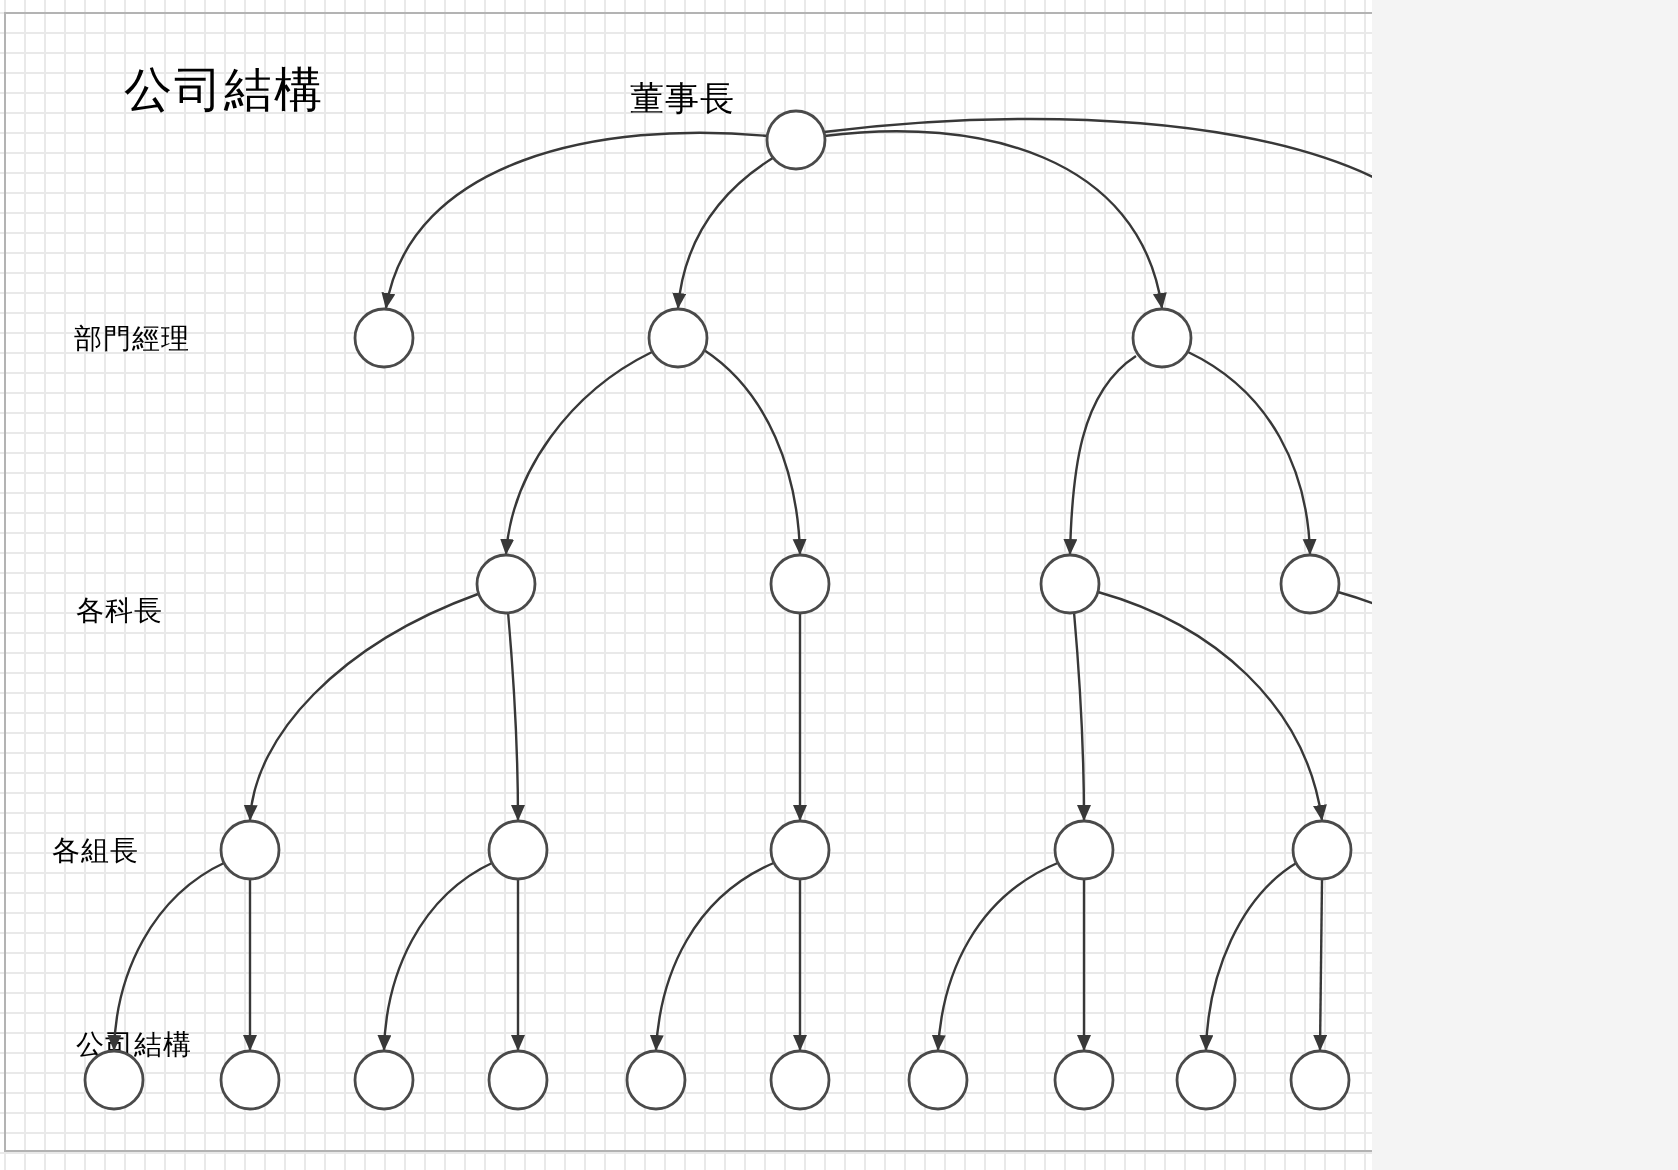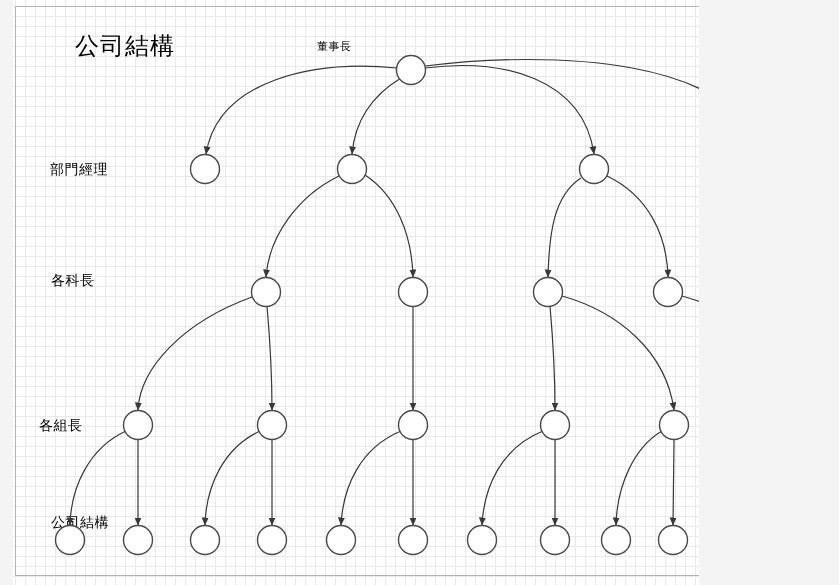--- a/index.html
+++ b/index.html
@@ -7,33 +7,32 @@
     position:relative;
     width:686px;height:585px;
     background-color:#ffffff;
     background-image:
       linear-gradient(to right,#e9e9e9 1px,transparent 1px),
       linear-gradient(to bottom,#e9e9e9 1px,transparent 1px);
     background-size:10px 10px;
     background-position:2px 6px;
     overflow:hidden;
     font-family:"Liberation Sans","DejaVu Sans",sans-serif;
-    margin-left:13px;
   }
   .page-border{
     position:absolute;left:2px;top:6px;width:833px;height:570px;
     border:1px solid #b3b3b3;box-sizing:border-box;
     pointer-events:none;
   }
   .label{position:absolute;color:#000;white-space:nowrap;z-index:1;line-height:1.15;}
   .title-label{left:62px;top:32px;font-size:24px;font-weight:500;letter-spacing:1px;}
-  .chairman-label{left:304px;top:40px;font-size:11px;letter-spacing:0.5px;}
+  .chairman-label{left:315px;top:40px;font-size:17px;letter-spacing:0.5px;}
   .row-label{font-size:14px;letter-spacing:0.5px;}
   .row-managers{left:37px;top:161px;text-align:right;}
-  .row-sections{left:38px;top:272px;}
+  .row-sections{left:38px;top:297px;}
   .row-groups{left:26px;top:417px;}
   .row-employees{left:38px;top:514px;}
   svg.chart{position:absolute;left:0;top:0;z-index:2;}
 </style>
 </head>
 <body>
 
 <div class="stage">
   <div class="page-border"></div>
 

